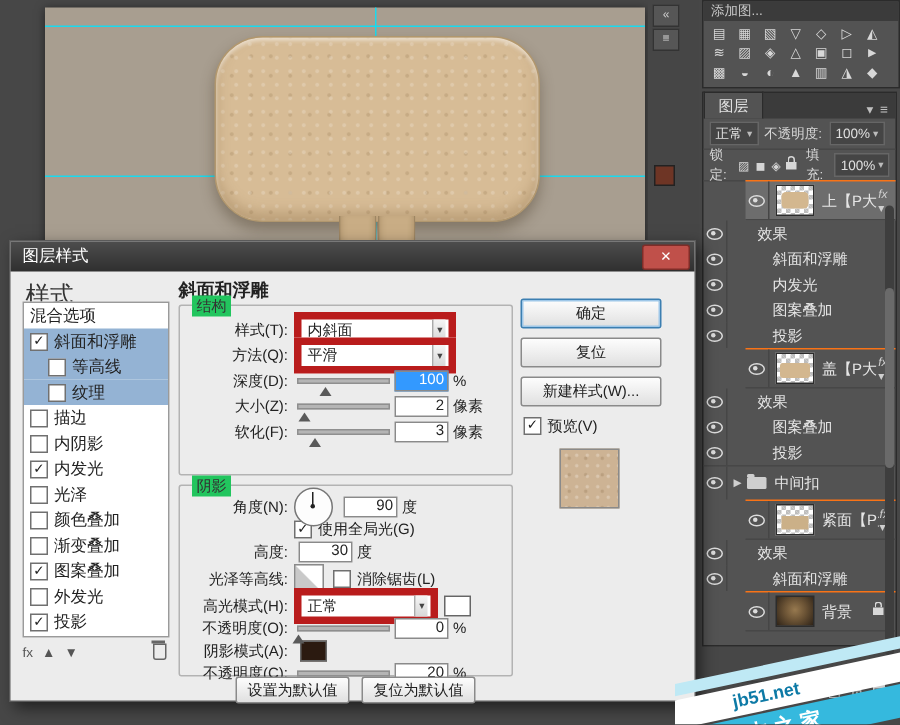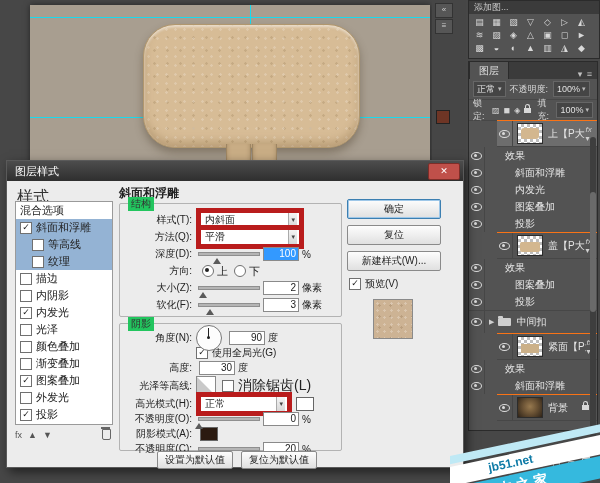--- a/index.html
+++ b/index.html
@@ -472,27 +472,20 @@
       </div>
       <div class="frow">
         <span class="flab">深度(D):</span>
         <span class="sl">
             <i class="slth" style="left: 30%;"></i>
           </span>
         <span class="inp selval">100</span>
         <span class="unit">%</span>
       </div>
       <div class="frow">
-        <span class="flab">方向:</span>
-        <span class="rad on"></span>
-        <span>上</span>
-        <span class="rad"></span>
-        <span>下</span>
-      </div>
-      <div class="frow">
         <span class="flab">大小(Z):</span>
         <span class="sl">
             <i class="slth" style="left: 8%;"></i>
           </span>
         <span class="inp">2</span>
         <span class="unit">像素</span>
       </div>
       <div class="frow">
         <span class="flab">软化(F):</span>
         <span class="sl">
@@ -518,21 +511,21 @@
       </div>
       <div class="frow">
         <span class="flab">高度:</span>
         <span class="inp">30</span>
         <span class="unit">度</span>
       </div>
       <div class="frow" style="height:20px">
         <span class="flab">光泽等高线:</span>
         <span class="contour"></span>
         <span class="wcb"></span>
-        <span style="font-size:14px">消除锯齿(L)</span>
+        <span style="font-size:10px">消除锯齿(L)</span>
       </div>
       <div class="frow">
         <span class="flab">高光模式(H):</span>
         <span class="dd" style="width:80px">
             <span>正常</span>
             <b>▾</b>
           </span>
         <span class="csw white"></span>
       </div>
       <div class="frow">

